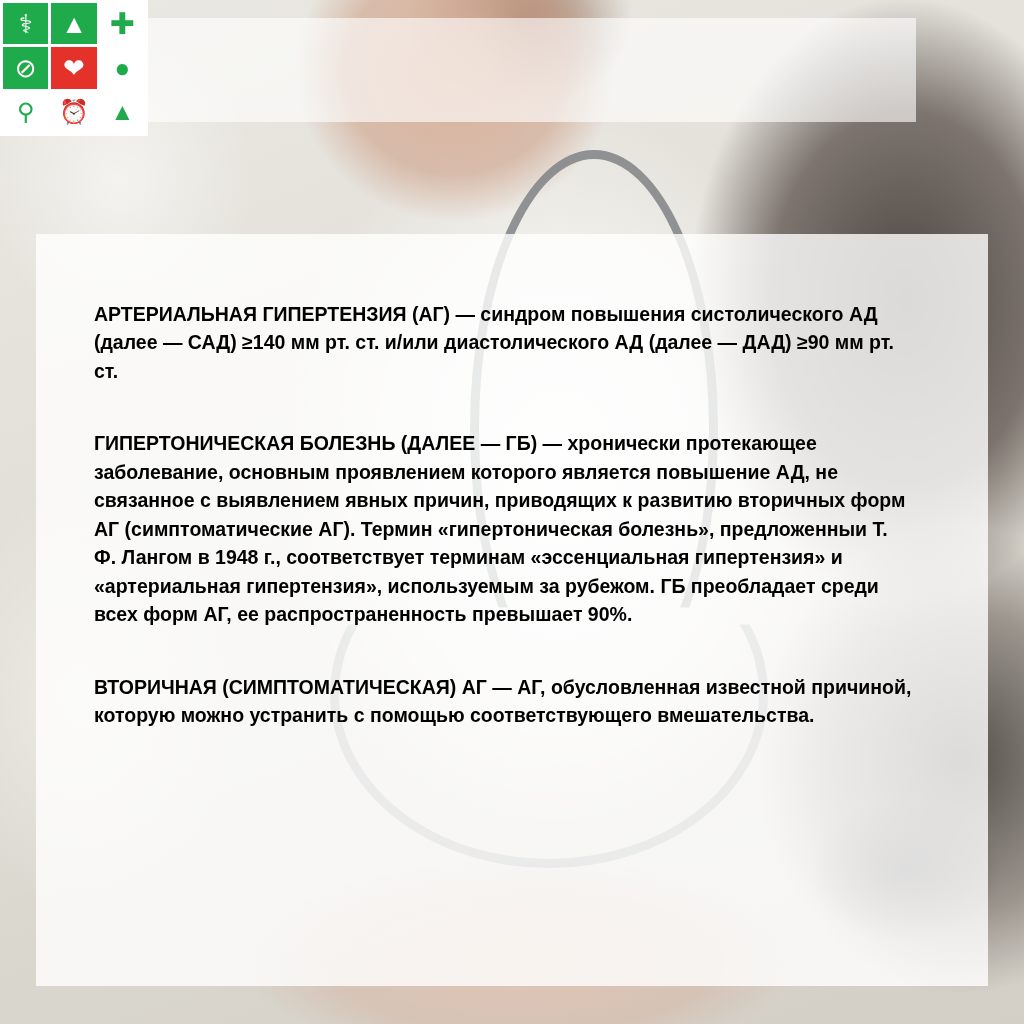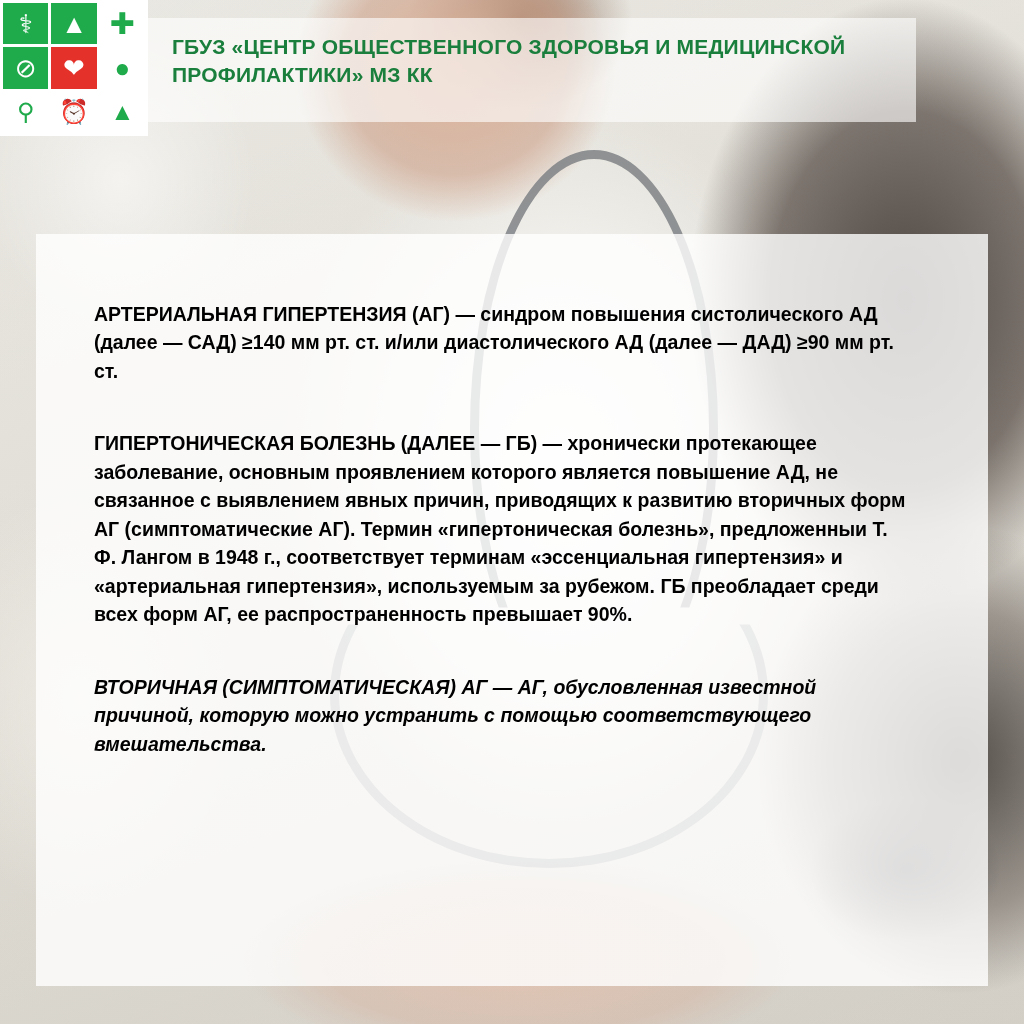--- a/index.html
+++ b/index.html
@@ -125,21 +125,21 @@
     left: 94px;
     top: 300px;
     width: 820px;
     z-index: 6;
     color: #000000;
     font-size: 19.5px;
     line-height: 1.46;
     font-weight: bold;
   }
   .para { margin: 0 0 44px 0; }
-  .para:last-child { margin-bottom: 0; font-style: italic; }
+  .para:last-child { margin-bottom: 0; }
   .para .lead { font-weight: bold; }
   .para .body { font-weight: bold; }
 </style>
 </head>
 <body>
 
 <div class="poster">
 
   <div class="photo"></div>
   <div class="photo-soft"></div>
@@ -162,21 +162,20 @@
       </div>
     <div class="logo-cell white">
         <span style="color:#e4322b;font-size:24px;">⏰</span>
       </div>
     <div class="logo-cell white">
         <span style="color:#1faa4b;font-size:24px;">▲</span>
       </div>
   </div>
 
   <div class="title-band"></div>
-  <div class="title-text">ГБУЗ «ЦЕНТР ОБЩЕСТВЕННОГО ЗДОРОВЬЯ И МЕДИЦИНСКОЙ ПРОФИЛАКТИКИ» МЗ КК</div>
 
   <div class="panel"></div>
 
   <div class="content">
     <p class="para">
       <span class="lead">АРТЕРИАЛЬНАЯ ГИПЕРТЕНЗИЯ (АГ)</span><span class="body"> — синдром повышения систолического АД (далее — САД) ≥140 мм рт. ст. и/или диастолического АД (далее — ДАД) ≥90 мм рт. ст.</span>
     </p>
     <p class="para">
       <span class="lead">ГИПЕРТОНИЧЕСКАЯ БОЛЕЗНЬ (ДАЛЕЕ — ГБ)</span><span class="body"> — хронически протекающее заболевание, основным проявлением которого является повышение АД, не связанное с выявлением явных причин, приводящих к развитию вторичных форм АГ (симптоматические АГ). Термин «гипертоническая болезнь», предложенныи Т. Ф. Лангом в 1948 г., соответствует терминам «эссенциальная гипертензия» и «артериальная гипертензия», используемым за рубежом. ГБ преобладает среди всех форм АГ, ее распространенность превышает 90%.</span>
     </p>

